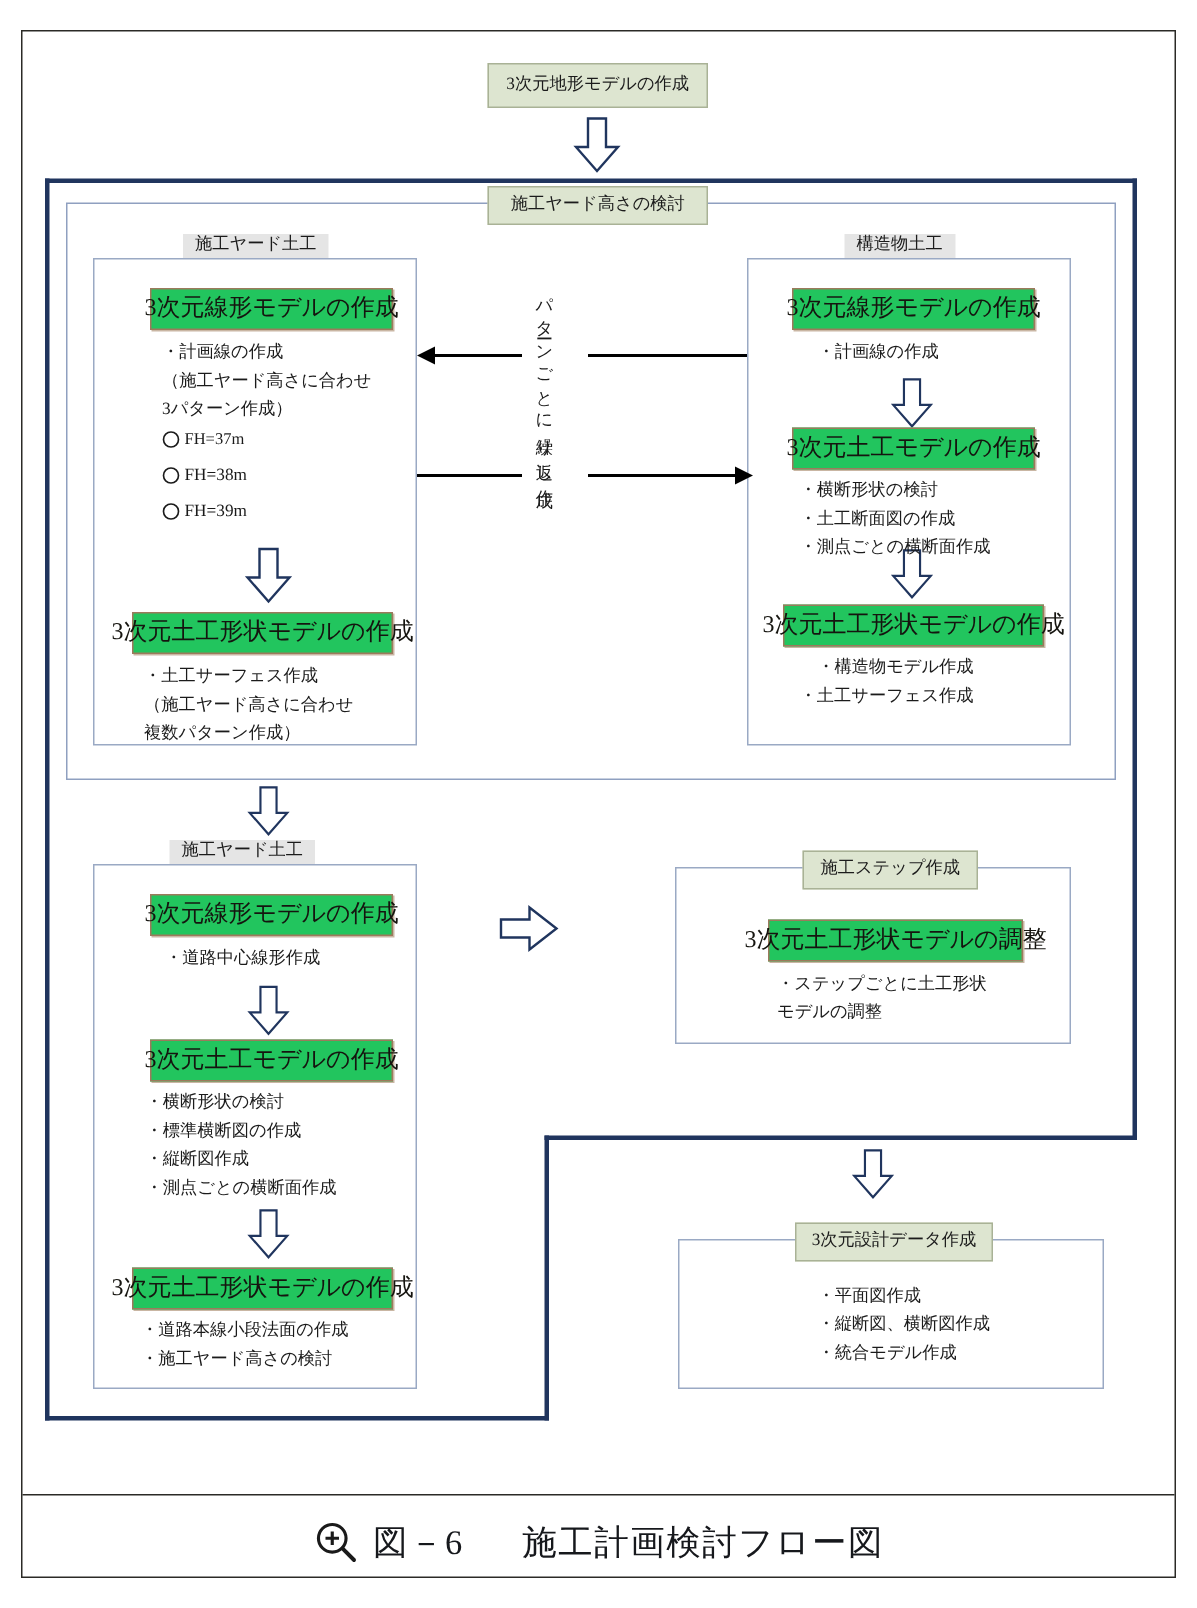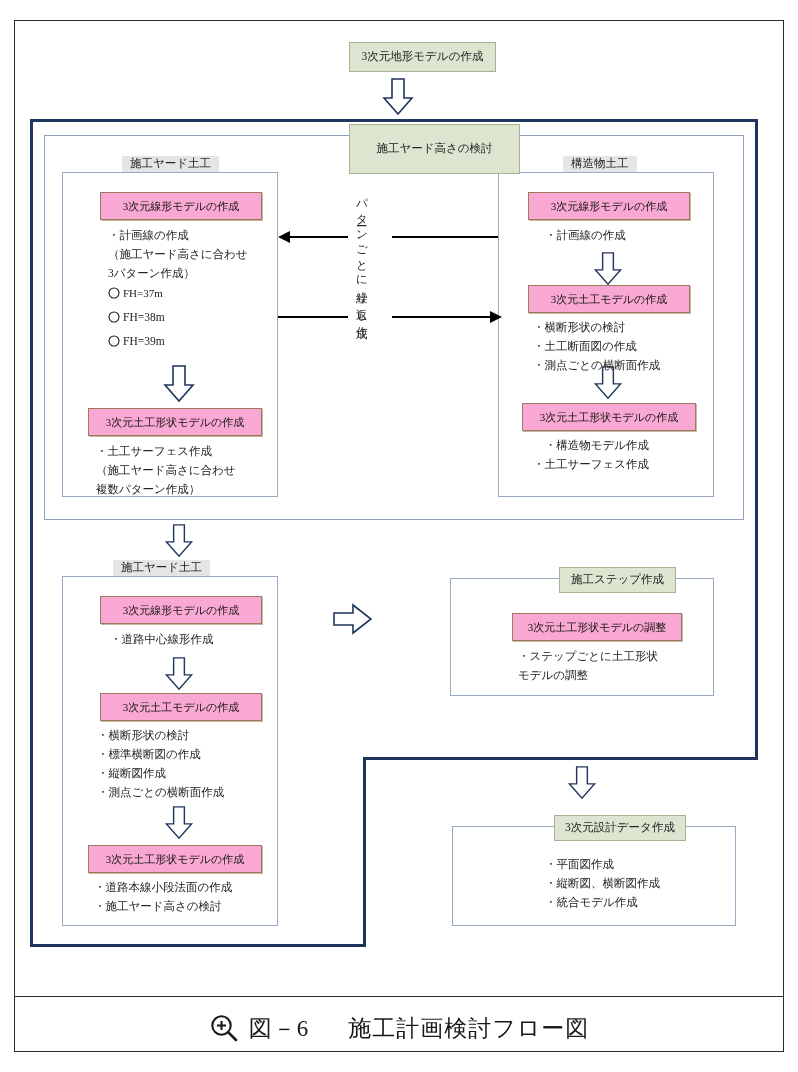--- a/index.html
+++ b/index.html
@@ -81,42 +81,41 @@
     position: absolute;
     background: #dde5d0;
     border: 1px solid #a9b296;
     color: #1b1b1b;
     font-size: 11.5px;
     line-height: 1;
     padding: 6px 9px 7px 9px;
     white-space: nowrap;
     text-align: center;
     z-index: 6;
-    margin-left: 24px;
   }
   
   .panel-title {
     position: absolute;
     background: #e5e5e5;
     color: #1b1b1b;
     font-size: 11.5px;
     line-height: 1;
     padding: 2px 8px;
     white-space: nowrap;
     z-index: 6;
   }
 
   
   .procbox {
     position: absolute;
-    background: #f9a8d4;
+    background: #22c55e;
     border: 1px solid #9c7a5c;
     box-shadow: 1px 1px 0 #c9b6a3;
     color: #15140f;
-    font-size: 11px;
+    font-size: 16px;
     line-height: 1;
     display: flex;
     align-items: center;
     justify-content: center;
     white-space: nowrap;
     z-index: 5;
   }
 
   
   .bullets {
@@ -164,21 +163,21 @@
 
   <div class="navy-seg abs" style="left:755px; top:119px; width:3px; height:641px;"></div>
 
   <div class="navy-seg abs" style="left:363px; top:757px; width:395px; height:3px;"></div>
 
   <div class="navy-seg abs" style="left:363px; top:757px; width:3px; height:190px;"></div>
 
   <div class="navy-seg abs" style="left:30px; top:944px; width:336px; height:3px;"></div>
 
   <div class="panel abs" style="left:44px; top:135px; width:700px; height:385px;"></div>
-  <div class="chip" style="left:325px; top:124px; width:145px; height:24px; display:flex; align-items:center; justify-content:center; padding:12px;">施工ヤード高さの検討</div>
+  <div class="chip" style="left:325px; top:124px; width:145px; height:24px; display:flex; align-items:center; justify-content:center; padding:0;">施工ヤード高さの検討</div>
 
   <div class="panel-lite abs" style="left:62px; top:172px; width:216px; height:325px;"></div>
   <div class="panel-title" style="left:122px; top:156px;">施工ヤード土工</div>
 
   <div class="procbox" style="left:100px; top:192px; width:160px; height:26px;">3次元線形モデルの作成</div>
 
   <div class="bullets" style="left:108px; top:226px;">・計画線の作成
 （施工ヤード高さに合わせ
 3パターン作成）</div>
 

